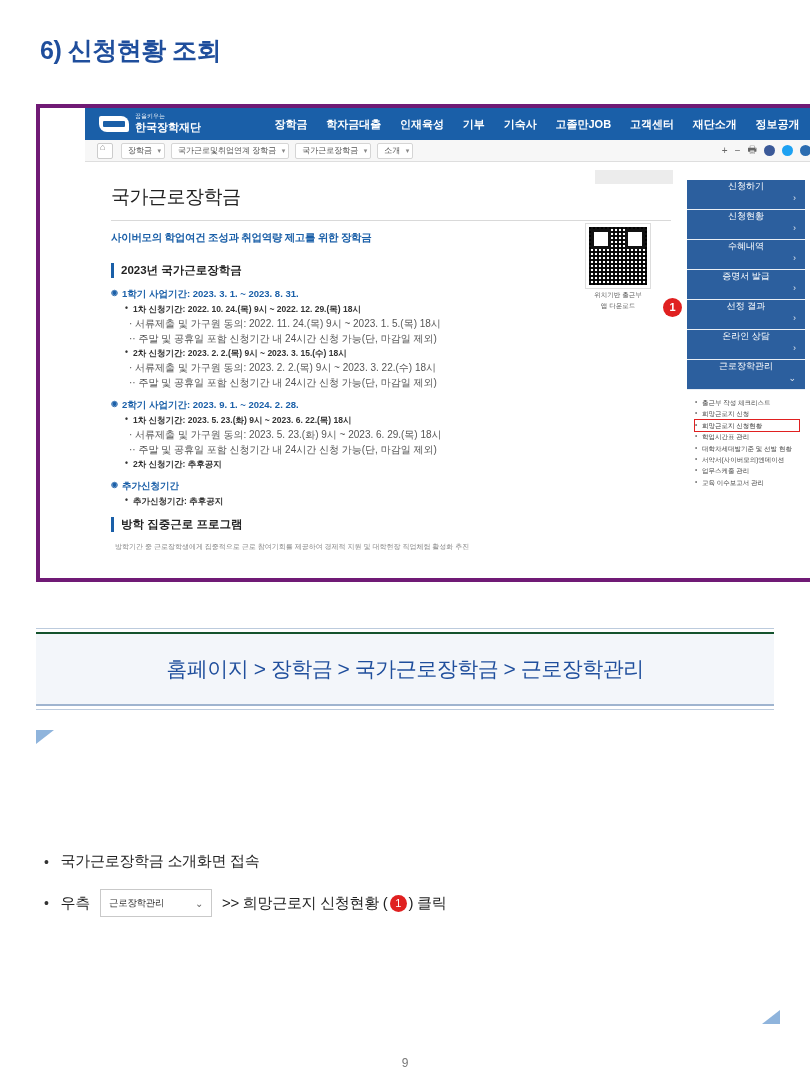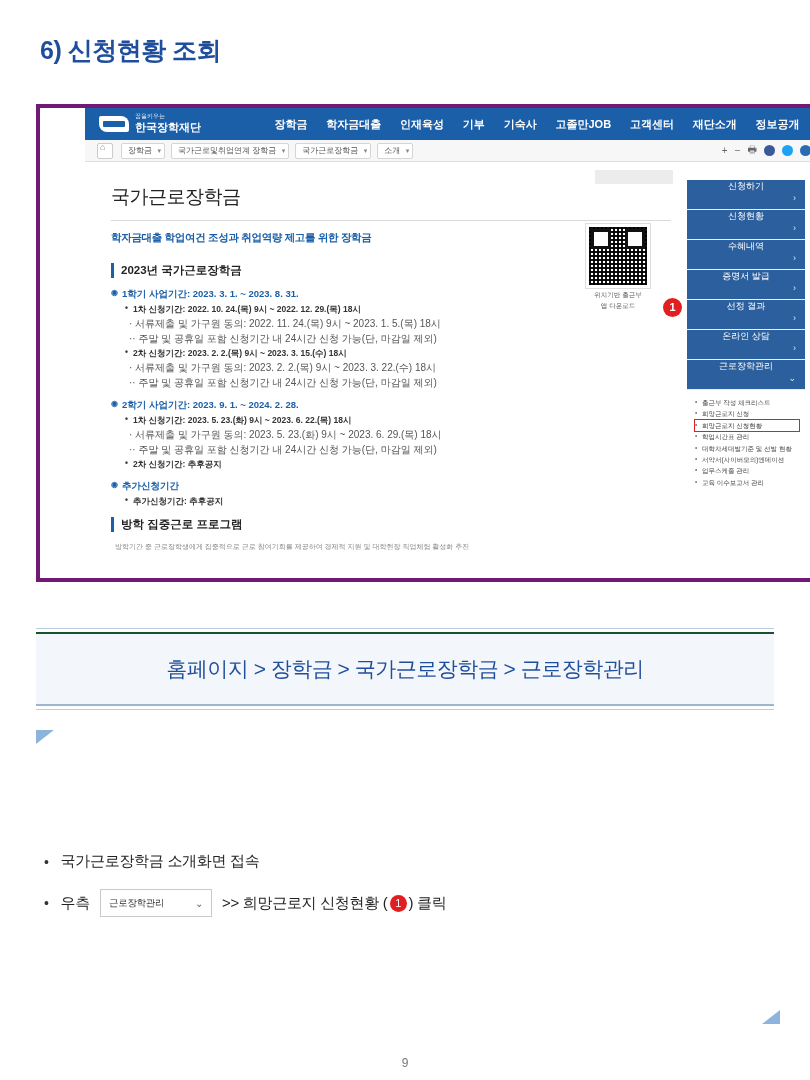--- a/index.html
+++ b/index.html
@@ -515,21 +515,21 @@
       <span class="cdot tw"></span>
       <span class="cdot bl"></span>
     </div>
   </div>
 
   <div class="page-body">
     <div class="grey-box"></div>
 
     <div class="page-h1">국가근로장학금</div>
     <div class="h1-rule"></div>
-    <div class="lead">학자금대출 학업여건 조성과 취업역량 제고를 위한 장학금</div>
+    <div class="lead">사이버모의 학업여건 조성과 취업역량 제고를 위한 장학금</div>
 
     <div class="sec-title">2023년 국가근로장학금</div>
 
     <div class="blk">
       <div class="l1">1학기 사업기간: 2023. 3. 1. ~ 2023. 8. 31.</div>
       <div class="l2">1차 신청기간: 2022. 10. 24.(목) 9시 ~ 2022. 12. 29.(목) 18시</div>
       <div class="l3">· 서류제출 및 가구원 동의: 2022. 11. 24.(목) 9시 ~ 2023. 1. 5.(목) 18시</div>
       <div class="l3">·· 주말 및 공휴일 포함 신청기간 내 24시간 신청 가능(단, 마감일 제외)</div>
       <div class="l2">2차 신청기간: 2023. 2. 2.(목) 9시 ~ 2023. 3. 15.(수) 18시</div>
       <div class="l3">· 서류제출 및 가구원 동의: 2023. 2. 2.(목) 9시 ~ 2023. 3. 22.(수) 18시</div>

